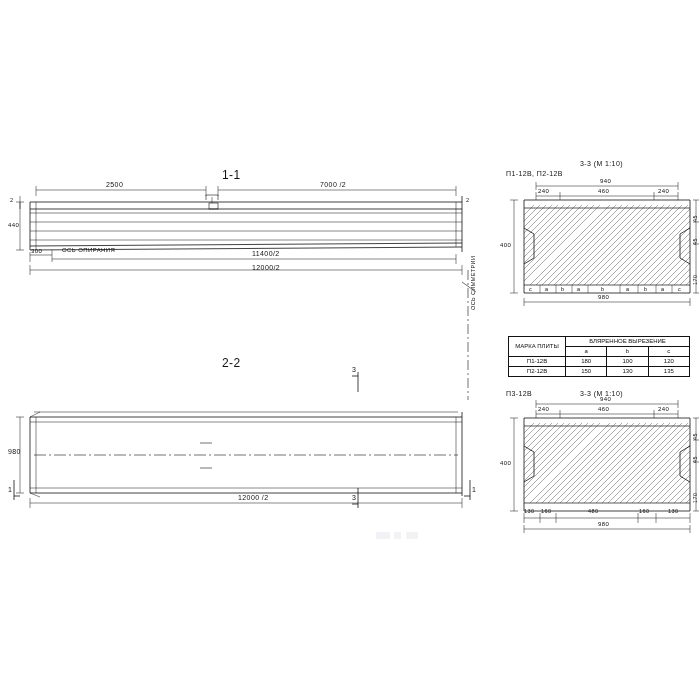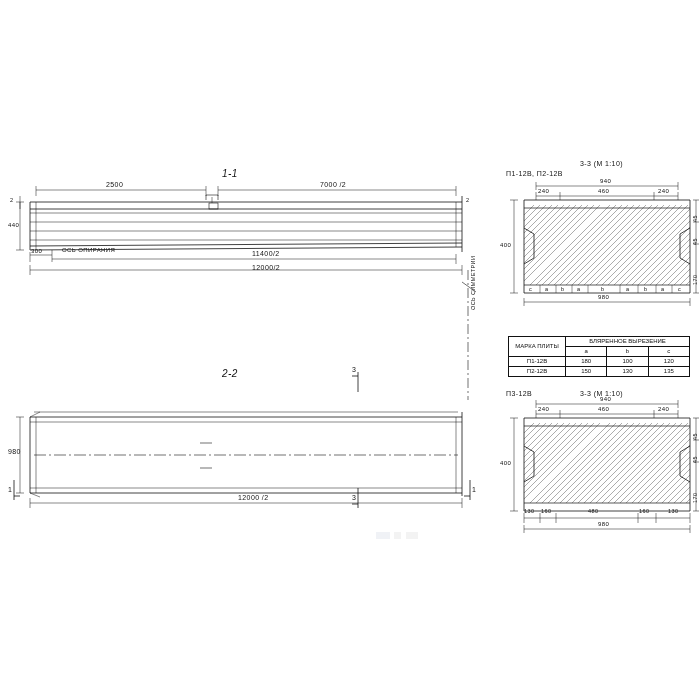--- a/index.html
+++ b/index.html
@@ -3,21 +3,21 @@
 <meta charset="utf-8">
 <style>
   html,body{margin:0;padding:0;background:#ffffff;}
   body{width:700px;height:700px;position:relative;overflow:hidden;
        font-family:"Liberation Sans", sans-serif;color:#111;}
   #sheet{position:absolute;left:0;top:0;width:700px;height:700px;}
   .lbl{position:absolute;font-size:7px;letter-spacing:.4px;white-space:nowrap;
        color:#111;font-family:"Liberation Sans", sans-serif;}
   .lbl.sm{font-size:6px;}
   .lbl.xs{font-size:5.5px;}
-  .lbl.big{font-size:10px;font-style:italic;}
+  .lbl.big{font-size:12px;}
   .vert{transform-origin:left top;}
   .tbl{position:absolute;border-collapse:collapse;font-size:6px;
        font-family:"Liberation Sans", sans-serif;}
   .tbl td,.tbl th{border:1px solid #111;padding:1px 2px;text-align:center;
        font-weight:normal;line-height:1.15;}
   .wm{position:absolute;opacity:.22;}
 </style>
 </head>
 <body>
 
@@ -307,21 +307,21 @@
 <div class="lbl" style="left:320px;top:181px;">7000 /2</div>
 <div class="lbl" style="left:252px;top:250px;">11400/2</div>
 <div class="lbl" style="left:252px;top:264px;">12000/2</div>
 <div class="lbl sm" style="left:31px;top:248px;">300</div>
 <div class="lbl sm" style="left:62px;top:247px;">ОСЬ ОПИРАНИЯ</div>
 <div class="lbl sm" style="left:8px;top:222px;">440</div>
 <div class="lbl xs" style="left:10px;top:197px;">2</div>
 <div class="lbl xs" style="left:466px;top:197px;">2</div>
 <div class="lbl xs vert" style="left:470px;top:310px;transform:rotate(-90deg);">ОСЬ СИММЕТРИИ</div>
 
-<div class="lbl big" style="left:222px;top:356px;margin-top:12px;">2-2</div>
+<div class="lbl big" style="left:222px;top:356px;">2-2</div>
 <div class="lbl" style="left:8px;top:448px;">980</div>
 <div class="lbl" style="left:238px;top:494px;">12000 /2</div>
 <div class="lbl" style="left:352px;top:366px;">3</div>
 <div class="lbl" style="left:352px;top:494px;">3</div>
 <div class="lbl" style="left:8px;top:486px;">1</div>
 <div class="lbl" style="left:472px;top:486px;">1</div>
 
 <div class="lbl" style="left:506px;top:170px;">П1-12В, П2-12В</div>
 <div class="lbl" style="left:580px;top:160px;">3-3  (М 1:10)</div>
 <div class="lbl sm" style="left:538px;top:188px;">240</div>

